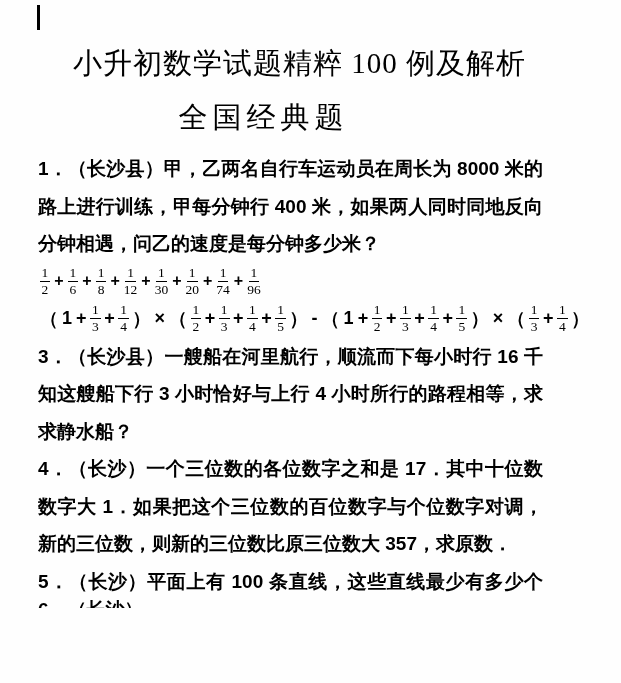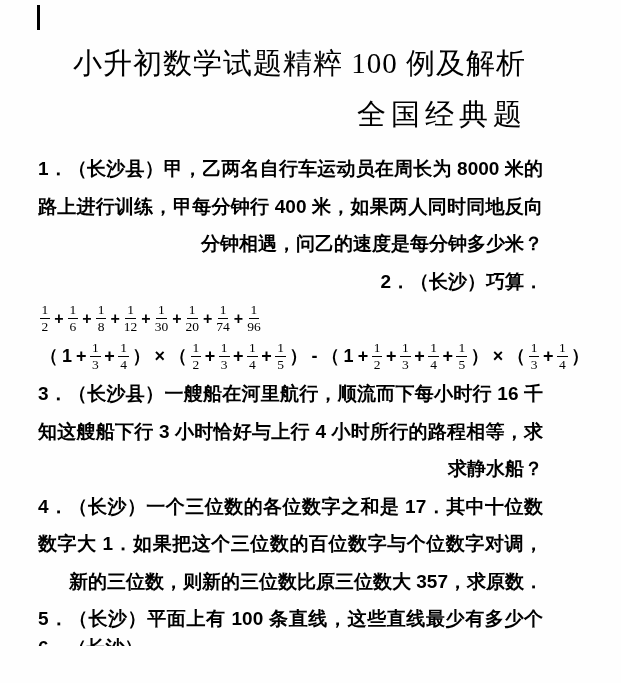--- a/index.html
+++ b/index.html
@@ -13,28 +13,28 @@
   .cursor {
     position:absolute; left:37px; top:5px; width:2.5px; height:25px;
     background:#000;
   }
   h1.title {
     margin:44px 22px 0 0; text-align:center;
     font-family:"Liberation Serif", serif; font-weight:400;
     font-size:29px; line-height:38px; letter-spacing:1px;
   }
   h2.subtitle {
-    margin:16px 94px 0 0; text-align:right;
-    font-family:Liberation Mono, monospace; font-weight:400;
+    margin:16px 94px 0 0; text-align:center;
+    font-family:Liberation Serif, serif; font-weight:400;
     font-size:29px; line-height:38px; letter-spacing:5px;
   }
   .content { margin:14px 78px 0 38px; }
   .bline {
     font-size:19px; font-weight:700; line-height:37.5px; height:37.5px;
-    overflow:hidden; text-align:right;
+    overflow:hidden; text-align:left;
   }
   .bline.fill { text-align:justify; text-align-last:justify; }
   .math-row { height:37.5px; display:flex; align-items:center; font-weight:700; }
   .mtok { font-size:18px; margin:0 2px; }
   #expr1 .mtok { font-size:16px; margin:0 2.5px; }
   .frac {
     display:inline-flex; flex-direction:column; align-items:center;
     font-family:"Liberation Serif", serif; font-weight:400;
     font-size:13.5px; line-height:1.05; margin:0 1.5px;
   }
@@ -56,21 +56,20 @@
 
   <div class="content">
 
     <div>
       <div class="bline fill">1．（长沙县）甲，乙两名自行车运动员在周长为 8000 米的湖边道</div>
       <div class="bline fill">路上进行训练，甲每分钟行 400 米，如果两人同时同地反向而行，8</div>
       <div class="bline">分钟相遇，问乙的速度是每分钟多少米？</div>
     </div>
 
     <div>
-      <div class="bline">2．（长沙）巧算．</div>
       <div class="math-row" id="expr1">
           <span class="frac">
             <span class="num">1</span>
             <span class="den">2</span>
           </span>
           <span class="mtok">+</span>
           <span class="frac">
             <span class="num">1</span>
             <span class="den">6</span>
           </span>

